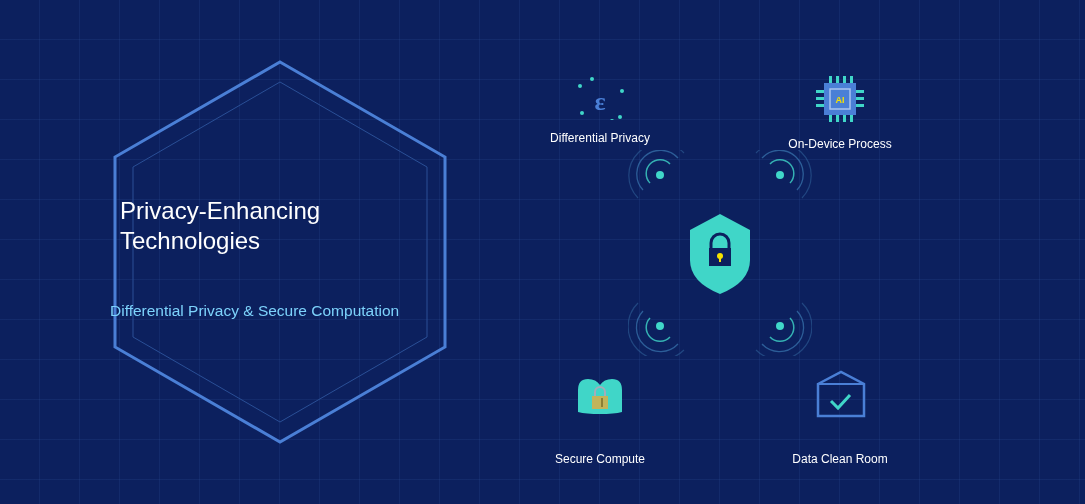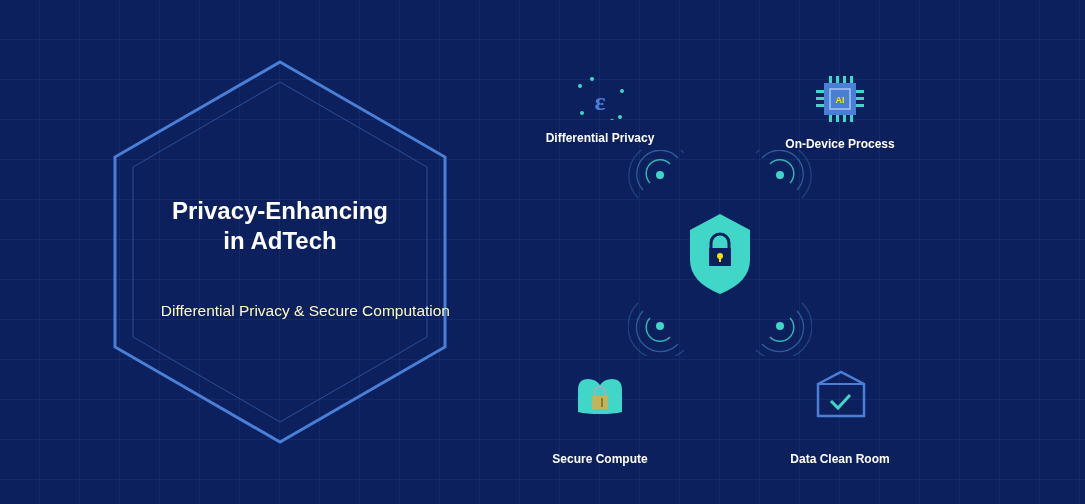--- a/index.html
+++ b/index.html
@@ -11,43 +11,43 @@
       linear-gradient(90deg, rgba(70,110,190,0.13) 1px, transparent 1px);
     background-size: 40px 40px;
     background-position: -1px -1px;
     font-family: "Liberation Sans", sans-serif;
     position: relative;
   }
   .abs { position: absolute; }
   .hex-svg { position: absolute; left: 0; top: 0; }
   .title-block {
     position: absolute; left: 120px; top: 196px; width: 320px;
-    text-align: center; color: #ffffff; font-weight: bold;
+    color: #ffffff; font-weight: normal;
     font-size: 24px; line-height: 30px;
   }
   .subtitle {
     position: absolute; left: 110px; top: 302px; width: 340px;
-    text-align: right; color: #fef9c3; font-size: 15.5px;
+    text-align: left; color: #7dd3fc; font-size: 15.5px;
   }
   .label {
-    position: absolute; color: #ffffff; font-weight: bold; font-size: 12px;
+    position: absolute; color: #ffffff; font-weight: normal; font-size: 12px;
     white-space: nowrap; text-align: center;
   }
 </style>
 </head>
 <body>
 
 <svg class="hex-svg" width="1085" height="504">
   <polygon points="280,62 445,157 445,347 280,442 115,347 115,157" fill="none" stroke="#4a7fd6" stroke-width="3"></polygon>
   <polygon points="280,82 427,167 427,337 280,422 133,337 133,167" fill="none" stroke="#2a4f96" stroke-width="1"></polygon>
 </svg>
 
 <div class="title-block">
   <div>Privacy-Enhancing</div>
-  <div>in AdTech</div>
+  <div>Technologies</div>
 </div>
 <div class="subtitle">Differential Privacy &amp; Secure Computation</div>
 
 <svg class="abs" style="left:628px;top:150px" width="60" height="56">
   <circle cx="32" cy="25" r="4" fill="#40d6c8"></circle>
   <path d="M22,33 A13,13 0 1 1 42,14" fill="none" stroke="#40d6c8" stroke-width="1.5" opacity="0.8"></path>
   <path d="M15,40 A22,22 0 1 1 50,8" fill="none" stroke="#3a78b0" stroke-width="1.3" opacity="0.7"></path>
   <path d="M10,48 A30,30 0 1 1 56,3" fill="none" stroke="#2f5f98" stroke-width="1.2" opacity="0.6"></path>
 </svg>
 <svg class="abs" style="left:752px;top:150px" width="60" height="56">

